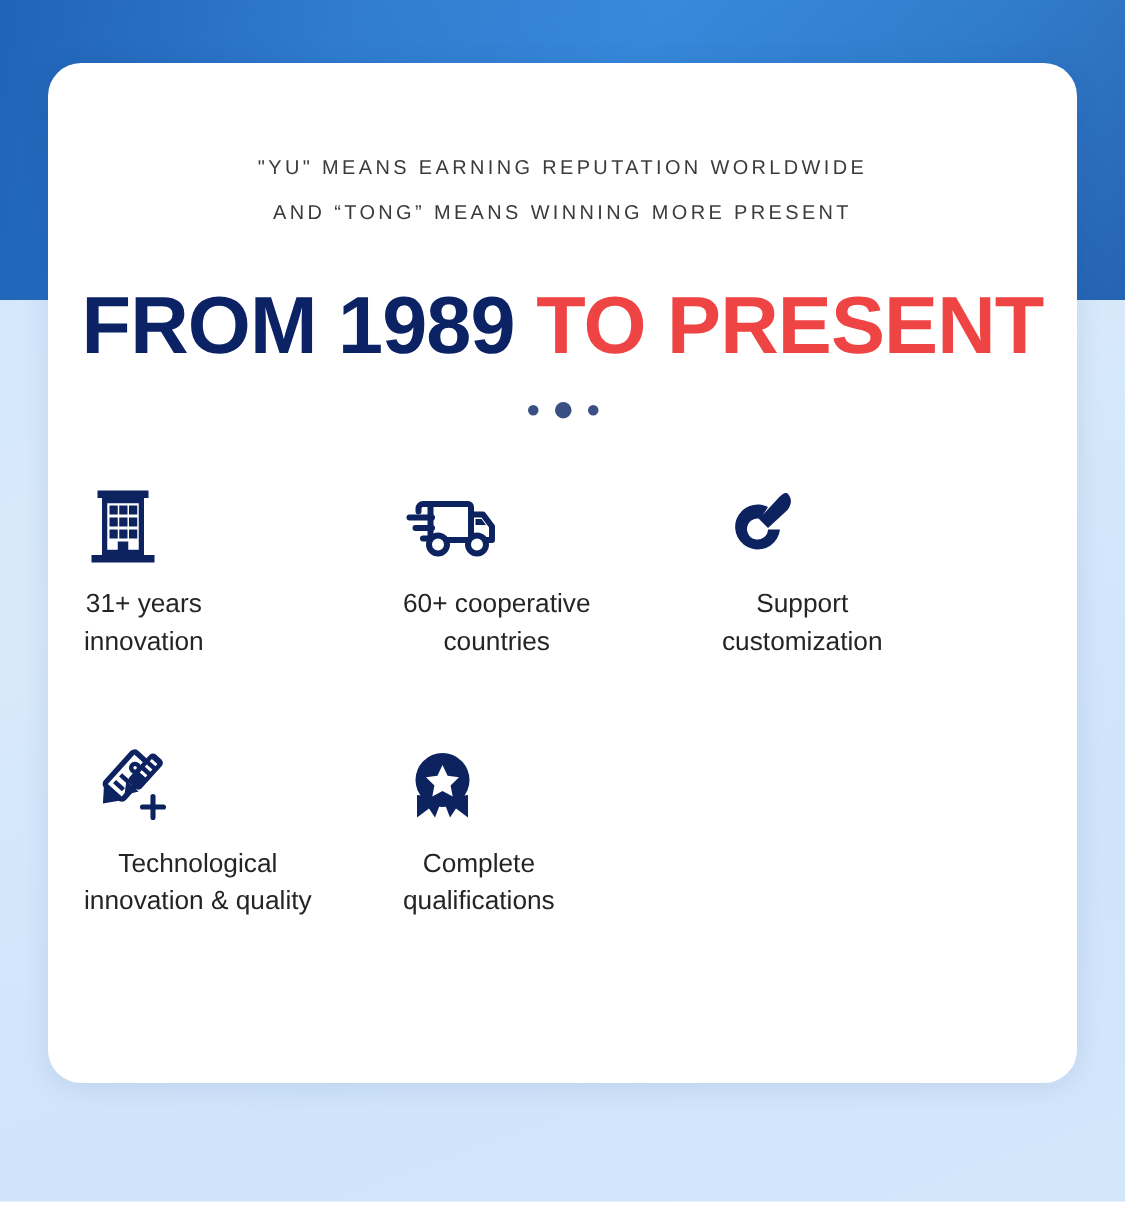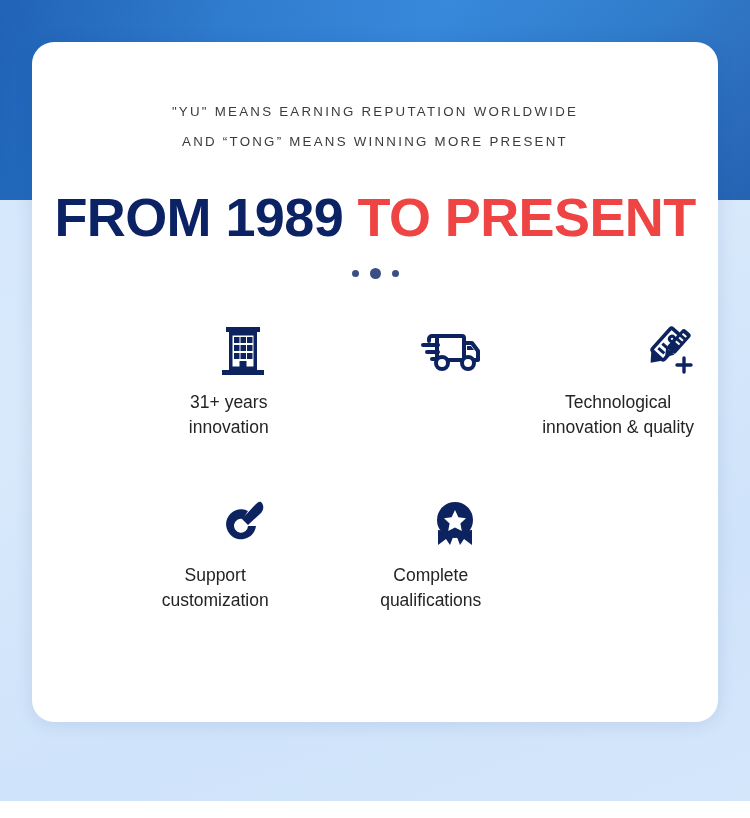--- a/index.html
+++ b/index.html
@@ -119,21 +119,21 @@
     left: 24px;
     top: 280px;
     width: 638px;
     display: grid;
     grid-template-columns: repeat(3, 1fr);
     grid-row-gap: 56px;
   }
   .feature {
     display: flex;
     flex-direction: column;
-    align-items: flex-end;
+    align-items: flex-start;
   }
   .feature-icon {
     height: 58px;
     display: flex;
     align-items: center;
     justify-content: center;
     margin-bottom: 10px;
   }
   .feature-label {
     text-align: center;
@@ -201,20 +201,37 @@
             <path d="M18 8 h25 a2 2 0 0 1 2 2 v22 h-27 z" fill="none" stroke="#0d2360" stroke-width="4" stroke-linejoin="round"></path>
             <path d="M45 15 h8 l6 8 v9 h-14 z" fill="none" stroke="#0d2360" stroke-width="4" stroke-linejoin="round"></path>
             <path d="M48 18 h4 l3 4 h-7 z" fill="#0d2360"></path>
             <path d="M18 8 h-5 a3 3 0 0 0 -3 3 v2" stroke="#0d2360" stroke-width="4" stroke-linecap="round" fill="none"></path>
             <line x1="4" y1="17" x2="19" y2="17" stroke="#0d2360" stroke-width="4" stroke-linecap="round"></line>
             <line x1="8" y1="24" x2="19" y2="24" stroke="#0d2360" stroke-width="4" stroke-linecap="round"></line>
             <line x1="13" y1="31" x2="18" y2="31" stroke="#0d2360" stroke-width="4" stroke-linecap="round"></line>
             <circle cx="23" cy="35" r="6" fill="#ffffff" stroke="#0d2360" stroke-width="4"></circle>
             <circle cx="49" cy="35" r="6" fill="#ffffff" stroke="#0d2360" stroke-width="4"></circle>
           </svg>
+        </div>
+        <div class="feature-label">
+          <span>60+ cooperative</span><br>
+          <span>countries</span>
+        </div>
+      </div>
+
+      <div class="feature">
+        <div class="feature-icon">
+          <svg width="52" height="52" viewBox="0 0 52 52" fill="none">
+            <path d="M31 13 A15 15 0 1 0 39 28 L31 28 A7 7 0 1 1 26 21 Z" fill="#0d2360"></path>
+            <path d="M44 4 C47 7 47 11 44 15 L31 27 L25 21 L37 8 C40 5 42 3 44 4 Z" fill="#0d2360"></path>
+          </svg>
+        </div>
+        <div class="feature-label">
+          <span>Support</span><br>
+          <span>customization</span>
         </div>
       </div>
 
       <div class="feature">
         <div class="feature-icon">
           <svg width="56" height="54" viewBox="0 0 56 54" fill="none">
             <g transform="rotate(42 24 26)">
               <rect x="16" y="3" width="16" height="30" rx="2" fill="none" stroke="#0d2360" stroke-width="3.6"></rect>
               <circle cx="24" cy="11" r="2.6" fill="none" stroke="#0d2360" stroke-width="3"></circle>
               <line x1="20" y1="21" x2="28" y2="21" stroke="#0d2360" stroke-width="3"></line>
@@ -234,33 +251,20 @@
         </div>
         <div class="feature-label">
           <span>Technological</span><br>
           <span>innovation &amp; quality</span>
         </div>
       </div>
 
       <div class="feature">
         <div class="feature-icon">
           <svg width="52" height="52" viewBox="0 0 52 52" fill="none">
-            <path d="M31 13 A15 15 0 1 0 39 28 L31 28 A7 7 0 1 1 26 21 Z" fill="#0d2360"></path>
-            <path d="M44 4 C47 7 47 11 44 15 L31 27 L25 21 L37 8 C40 5 42 3 44 4 Z" fill="#0d2360"></path>
-          </svg>
-        </div>
-        <div class="feature-label">
-          <span>Support</span><br>
-          <span>customization</span>
-        </div>
-      </div>
-
-      <div class="feature">
-        <div class="feature-icon">
-          <svg width="52" height="52" viewBox="0 0 52 52" fill="none">
             <path d="M9 32 L9 47 L17 41 L21 47 L26 34 Z" fill="#0d2360"></path>
             <path d="M43 32 L43 47 L35 41 L31 47 L26 34 Z" fill="#0d2360"></path>
             <circle cx="26" cy="22" r="18" fill="#0d2360"></circle>
             <path d="M26 12 L29.4 19.2 L37 20.2 L31.4 25.6 L32.8 33 L26 29.4 L19.2 33 L20.6 25.6 L15 20.2 L22.6 19.2 Z" fill="#ffffff"></path>
           </svg>
         </div>
         <div class="feature-label">
           <span>Complete</span><br>
           <span>qualifications</span>
         </div>

